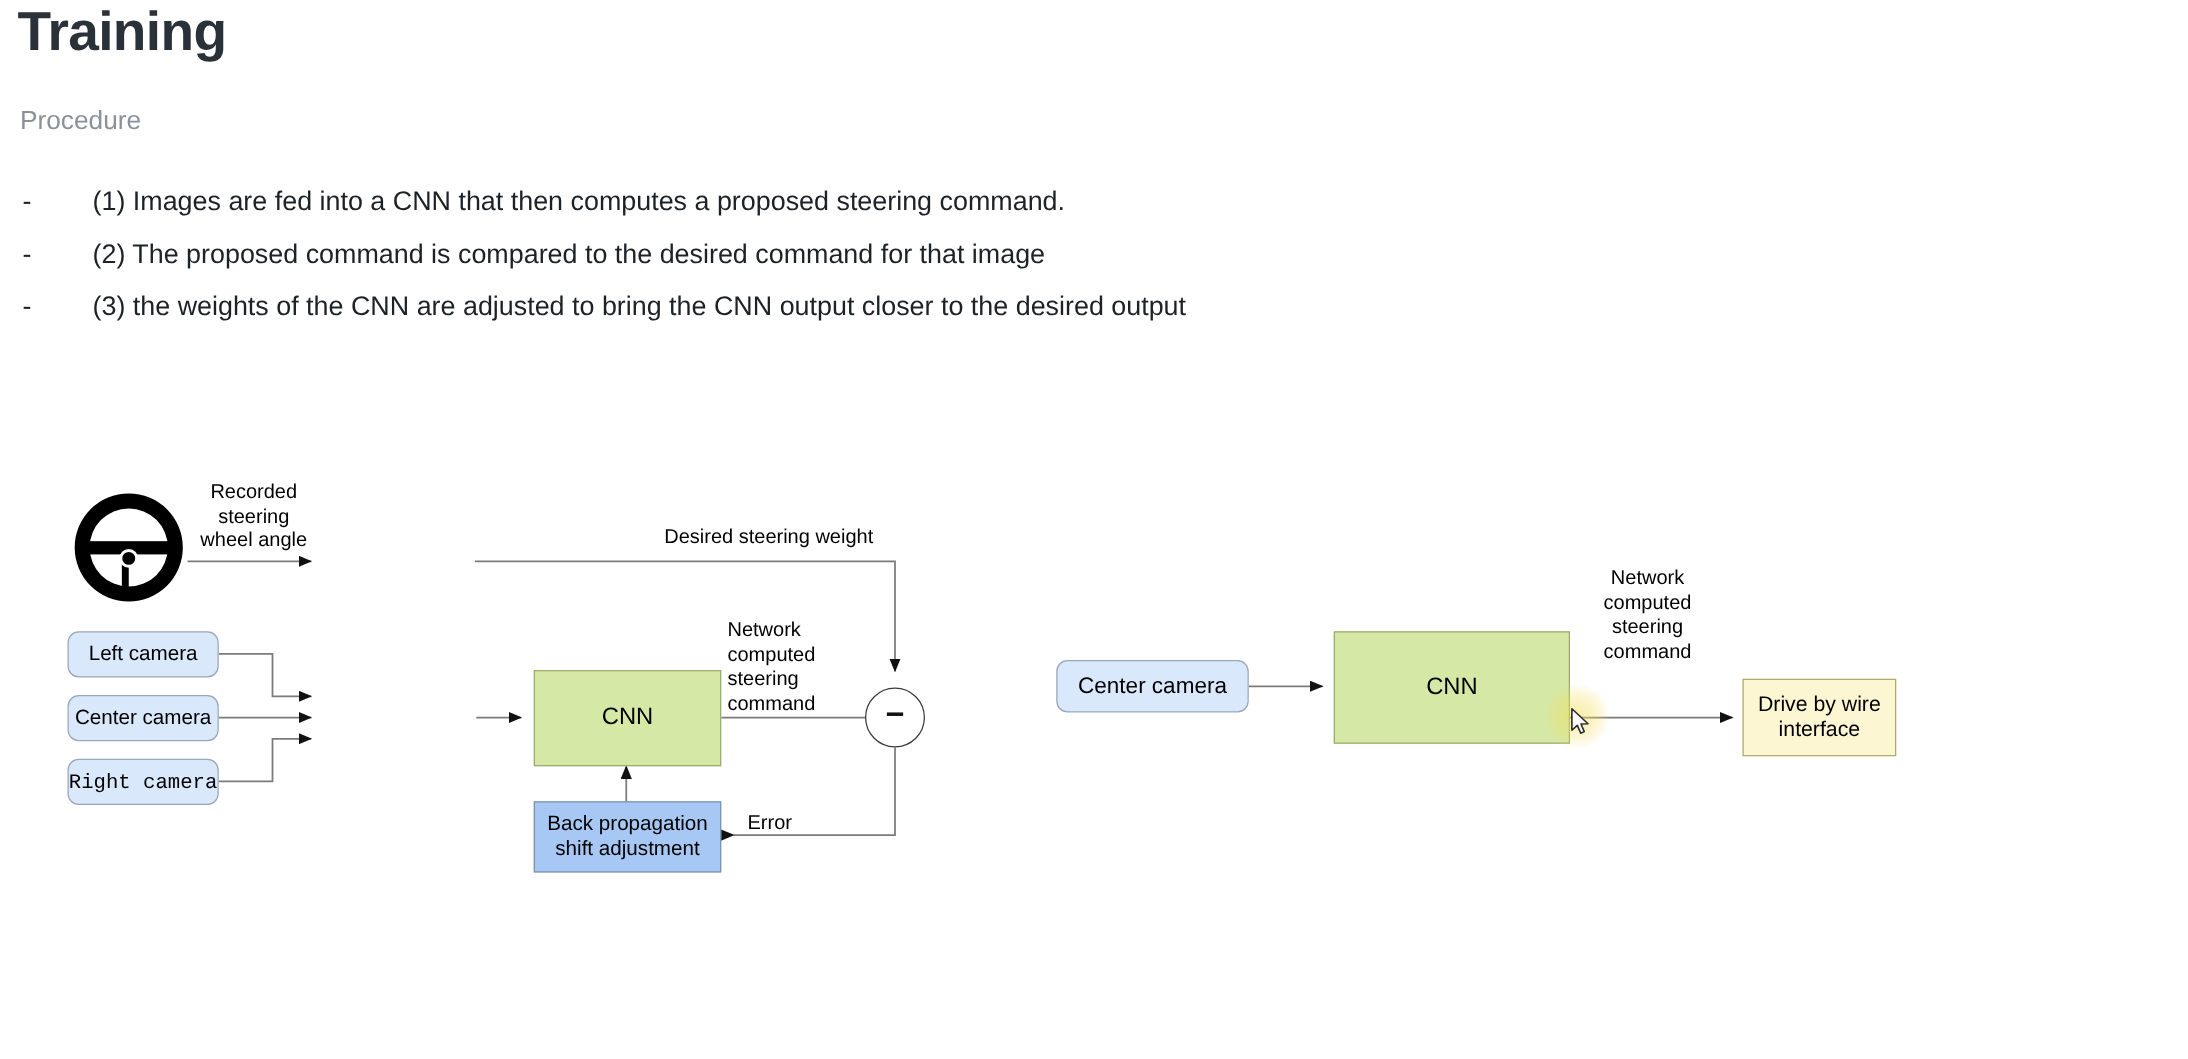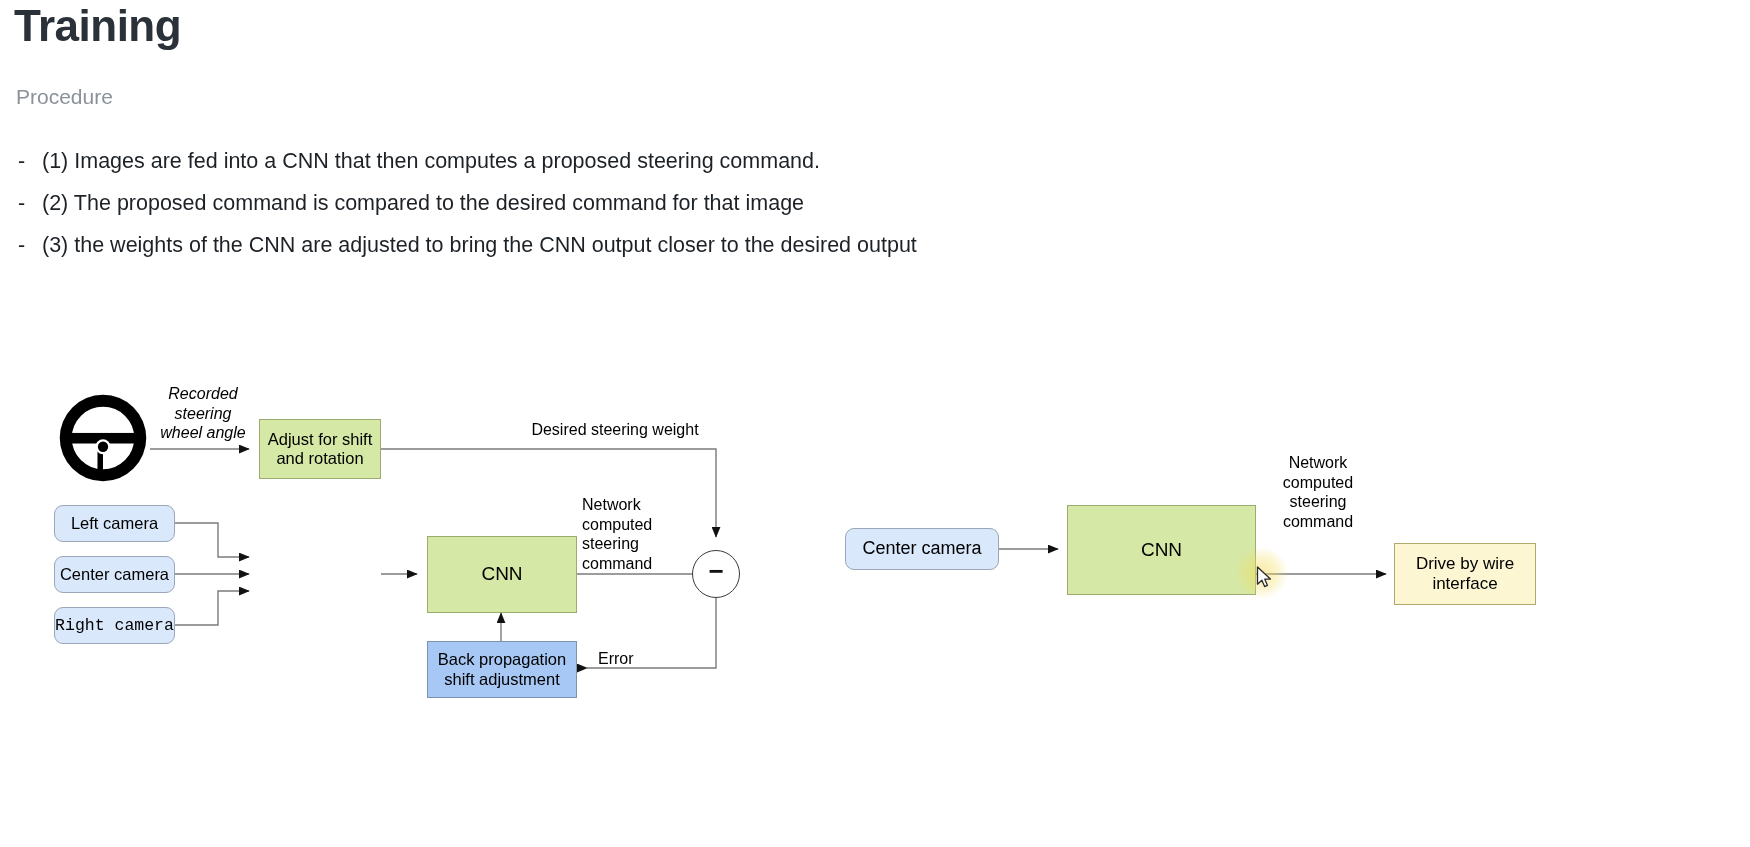--- a/index.html
+++ b/index.html
@@ -52,21 +52,21 @@
     line-height: 1.25;
   }
   .bullet-dash {
     width: 26px;
     flex: 0 0 26px;
     color: #1d2227;
     font-size: 21.5px;
     text-align: left;
     padding-left: 2px;
   }
-  .bullet-text { flex: 1 1 auto; }
+  .bullet-text { flex: 1 1 auto; margin-left: 32px; }
 
   
   .diagram-canvas {
     position: absolute;
     left: 0; top: 0;
     width: 1750px; height: 847px;
     pointer-events: none;
   }
   .diagram-canvas svg { display: block; }
 
@@ -213,28 +213,24 @@
         <path d="M50,3 A47,47 0 1,0 50,97 A47,47 0 1,0 50,3 Z
                  M50,16 A34,34 0 1,1 50,84 A34,34 0 1,1 50,16 Z"></path>
         <rect x="14" y="44.5" width="72" height="11.5"></rect>
         <path d="M50,56 L50,92 L44,92 L44,56 Z"></path>
         <circle cx="50" cy="59.5" r="8.2" fill="#ffffff"></circle>
         <circle cx="50" cy="59.5" r="5.6" fill="#000000"></circle>
       </g>
     </svg>
   </div>
 
-  <div class="wire-label" style="left:155px; top:384px; width:96px;font-style:italic;">Recorded
+  <div class="wire-label" style="left:155px; top:384px; width:96px;">Recorded
 steering
 wheel angle</div>
 
-  <div class="node node-green" style="left:259px; top:419px; width:122px; height:60px;">
-    <span>Adjust for shift
-and rotation</span>
-  </div>
 
   <div class="wire-label" style="left:484px; top:420px; width:262px;">Desired steering weight</div>
 
   <div class="node node-blue-round" style="left:54px; top:505px; width:121px; height:37px;">
     <span>Left camera</span>
   </div>
   <div class="node node-blue-round" style="left:54px; top:556px; width:121px; height:37px;">
     <span>Center camera</span>
   </div>
   <div class="node node-blue-round" style="left:54px; top:607px; width:121px; height:37px;font-family:Liberation Mono, monospace;">
@@ -268,21 +264,21 @@
 
   <div class="node node-green" style="left:1067px; top:505px; width:189px; height:90px; font-size:19px;">
     <span>CNN</span>
   </div>
 
   <div class="wire-label" style="left:1265px; top:453px; width:106px;">Network
 computed
 steering
 command</div>
 
-  <div class="node node-yellow" style="left:1394px; top:543px; width:142px; height:62px;">
+  <div class="node node-yellow" style="left:1394px; top:543px; width:123px; height:62px;">
     <span>Drive by wire
 interface</span>
   </div>
 
   <div class="cursor-glow" style="left:1236px; top:547px;"></div>
   <div class="cursor-ptr" style="left:1256px; top:566px;">
     <svg width="18" height="24" viewBox="0 0 18 24" xmlns="http://www.w3.org/2000/svg">
       <path d="M1.5,1 L1.5,18.2 L5.9,14.3 L8.6,20.6 L11.4,19.3 L8.8,13.2 L14.4,13.0 Z" fill="#fdfdfd" stroke="#2b2b2b" stroke-width="1.3" stroke-linejoin="round"></path>
     </svg>
   </div>

